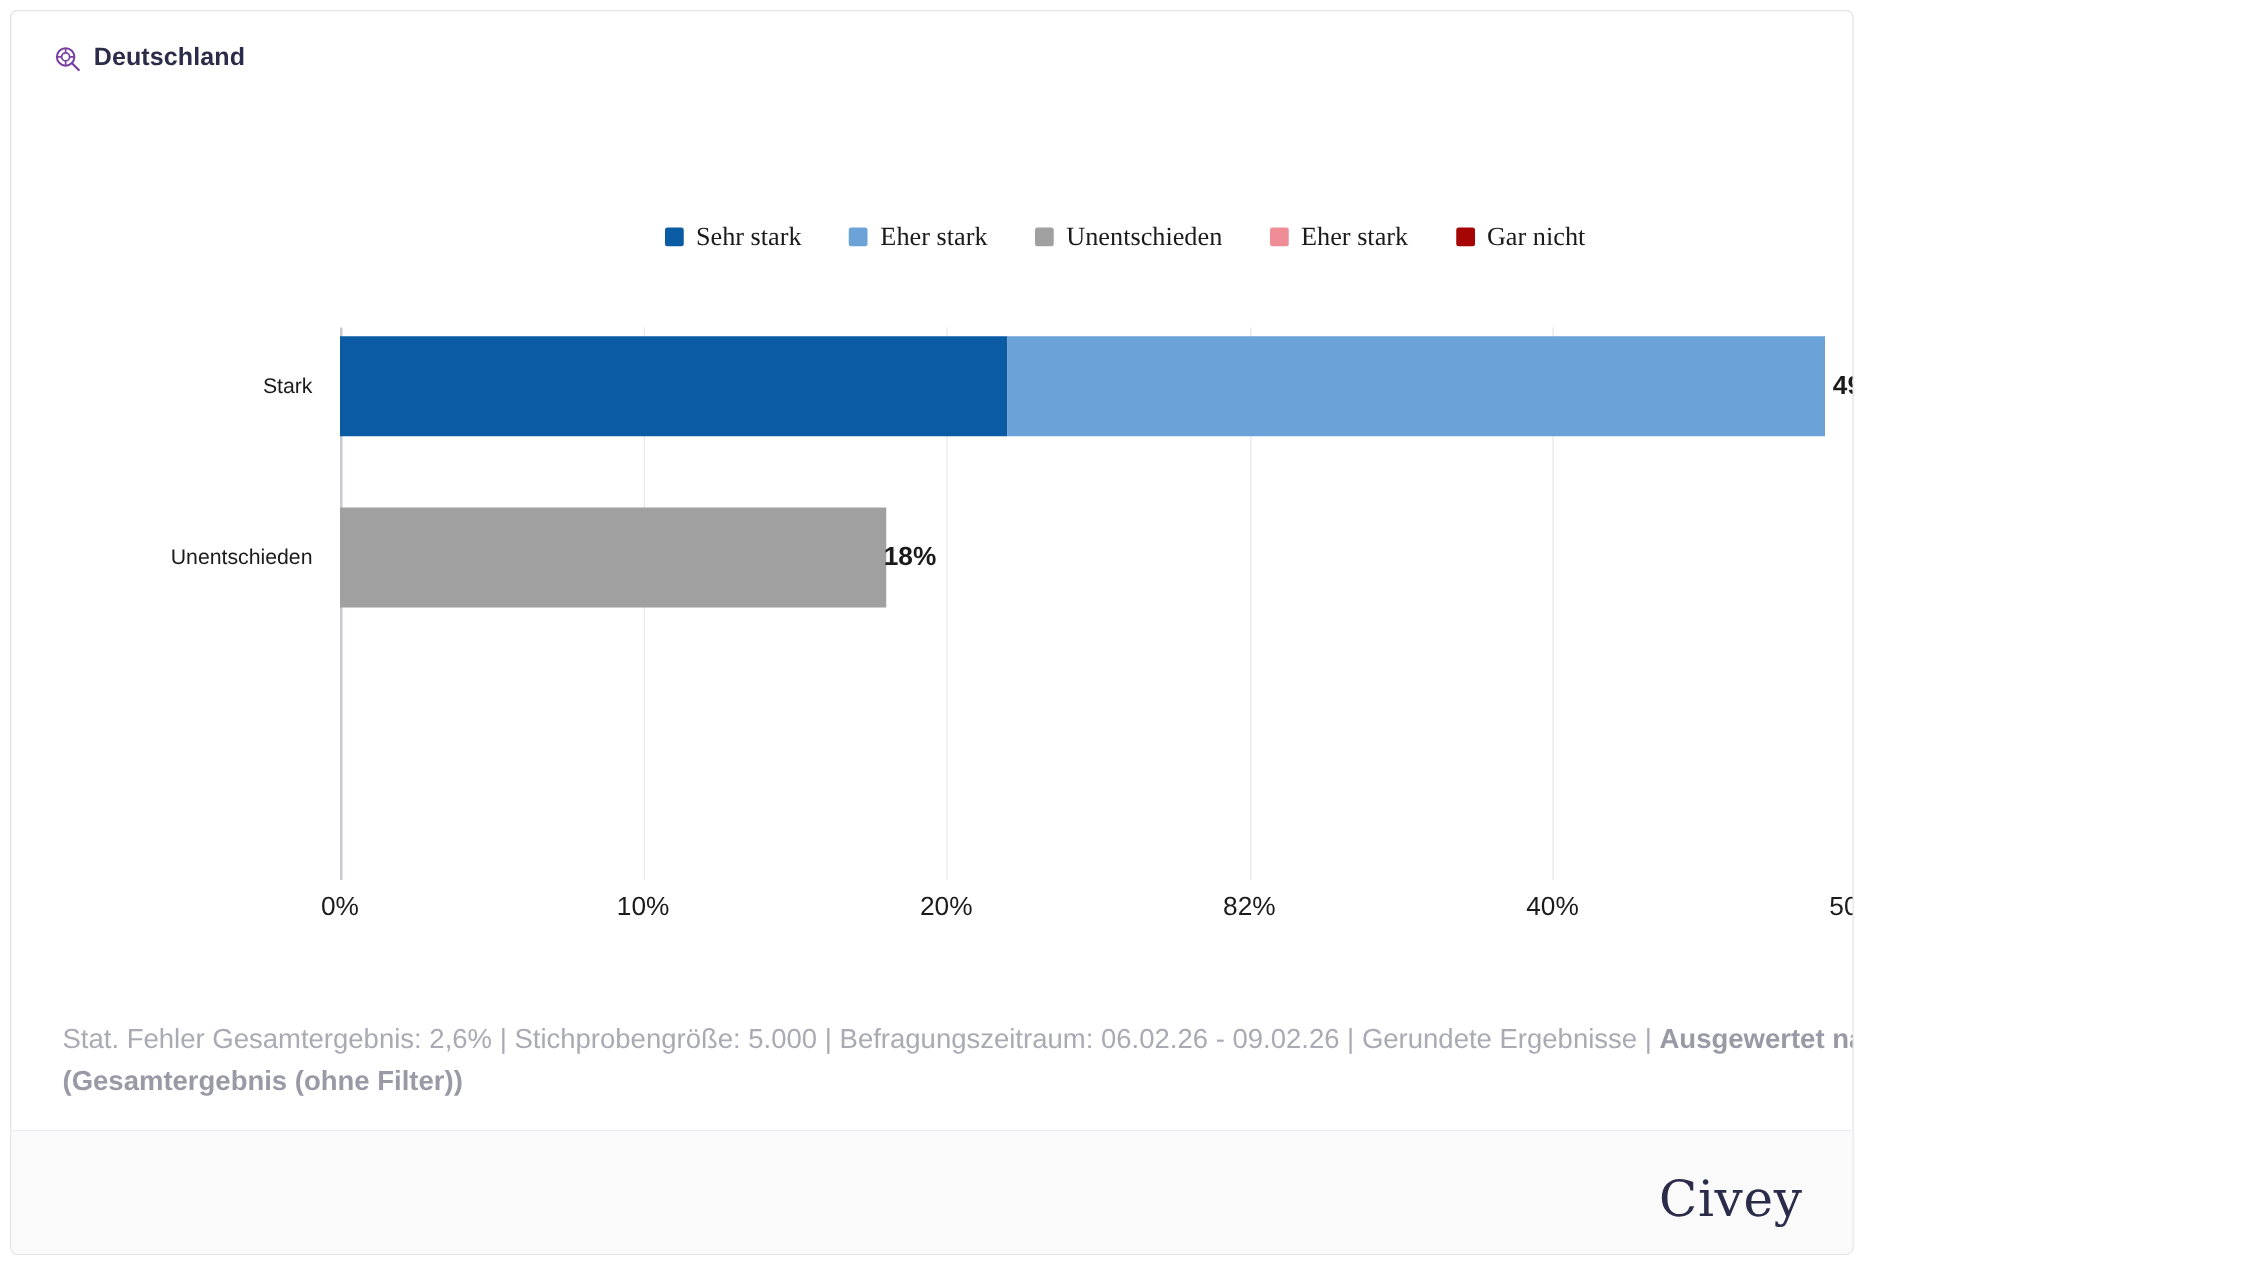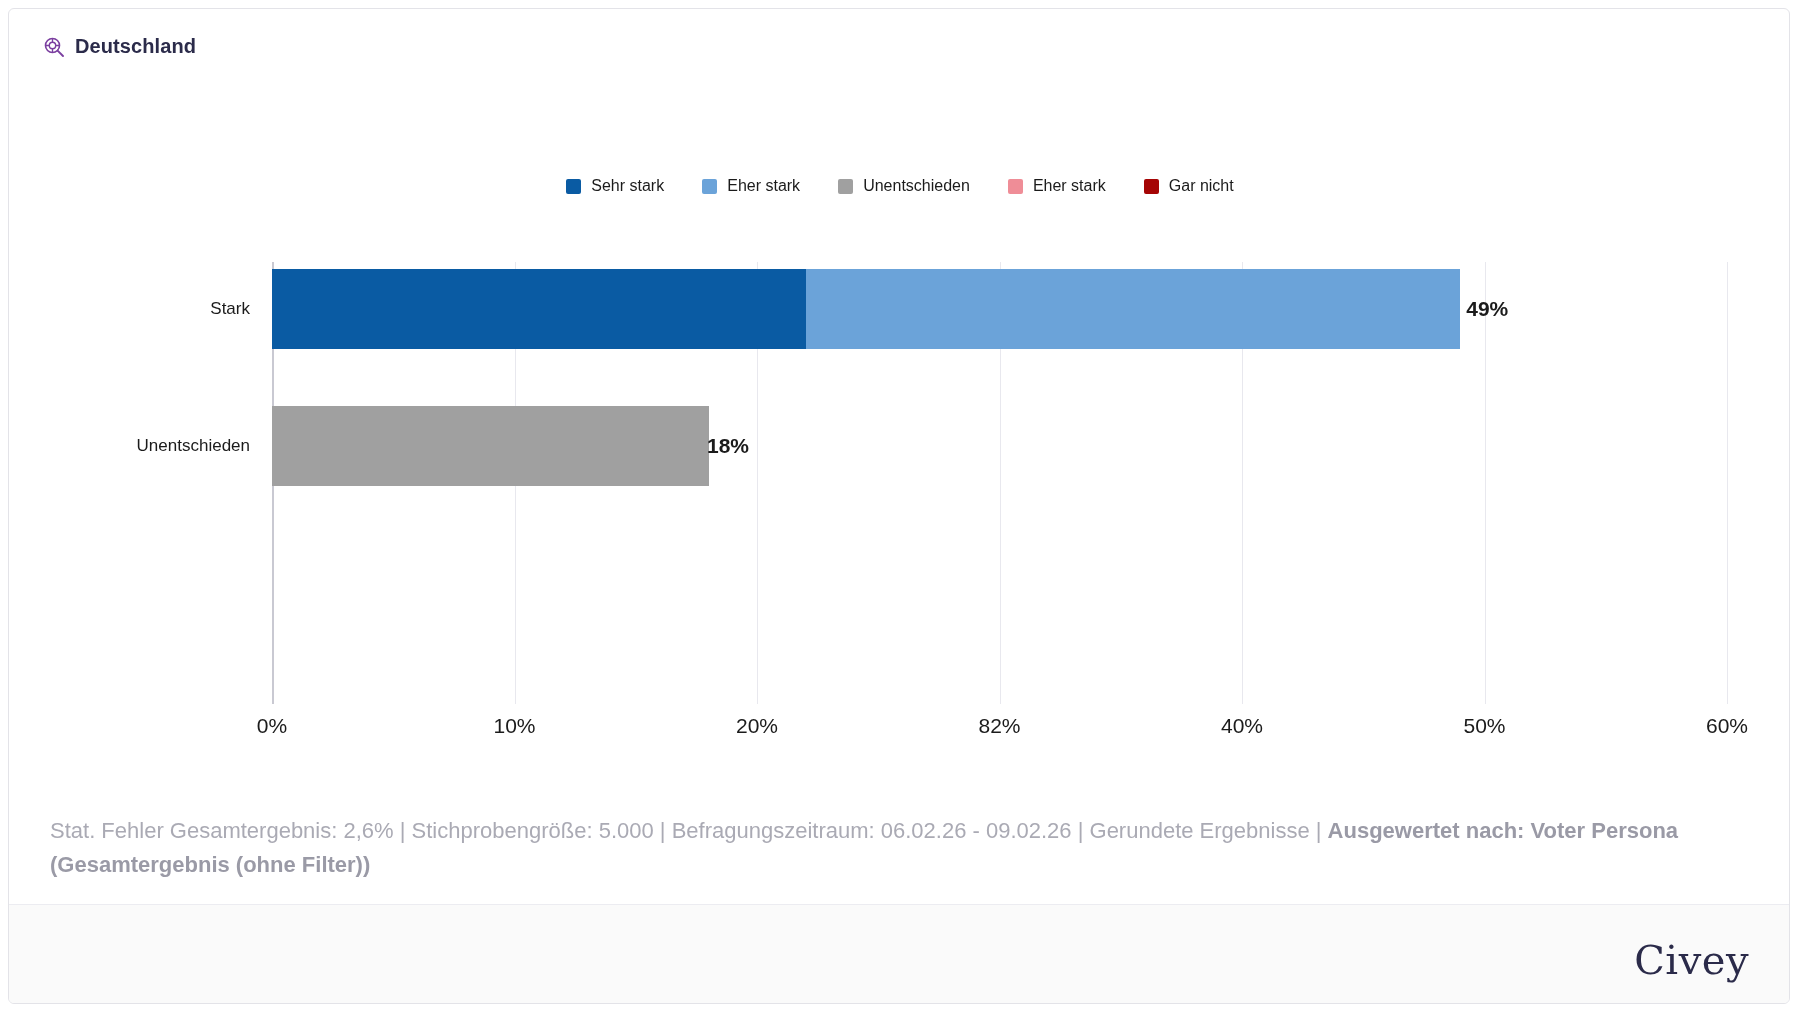--- a/index.html
+++ b/index.html
@@ -10,21 +10,21 @@
   body {
     width: 1800px;
     height: 1012px;
     font-family: "Liberation Sans", sans-serif;
     overflow: hidden;
   }
   .card {
     position: absolute;
     left: 8px;
     top: 8px;
-    width: 1782px;
+    width: 1475px;
     height: 996px;
     background: #ffffff;
     border: 1px solid #e3e3e8;
     border-radius: 6px;
     box-sizing: border-box;
     overflow: hidden;
   }
   .region-row {
     position: absolute;
     left: 34px;
@@ -71,22 +71,23 @@
     align-items: center;
     gap: 10px;
   }
   .legend-swatch {
     width: 15px;
     height: 15px;
     border-radius: 2px;
     display: inline-block;
   }
   .legend-text {
-    font-size: 16px;
-    color: #1b1b1b;
+    font-size: 21px;
+    color: #1b1b1b;
+    font-family: Liberation Serif, serif;
   }
 
   
   .plot {
     position: absolute;
     left: 263px;
     top: 253px;
     width: 1455px;   
     height: 442px;
   }

